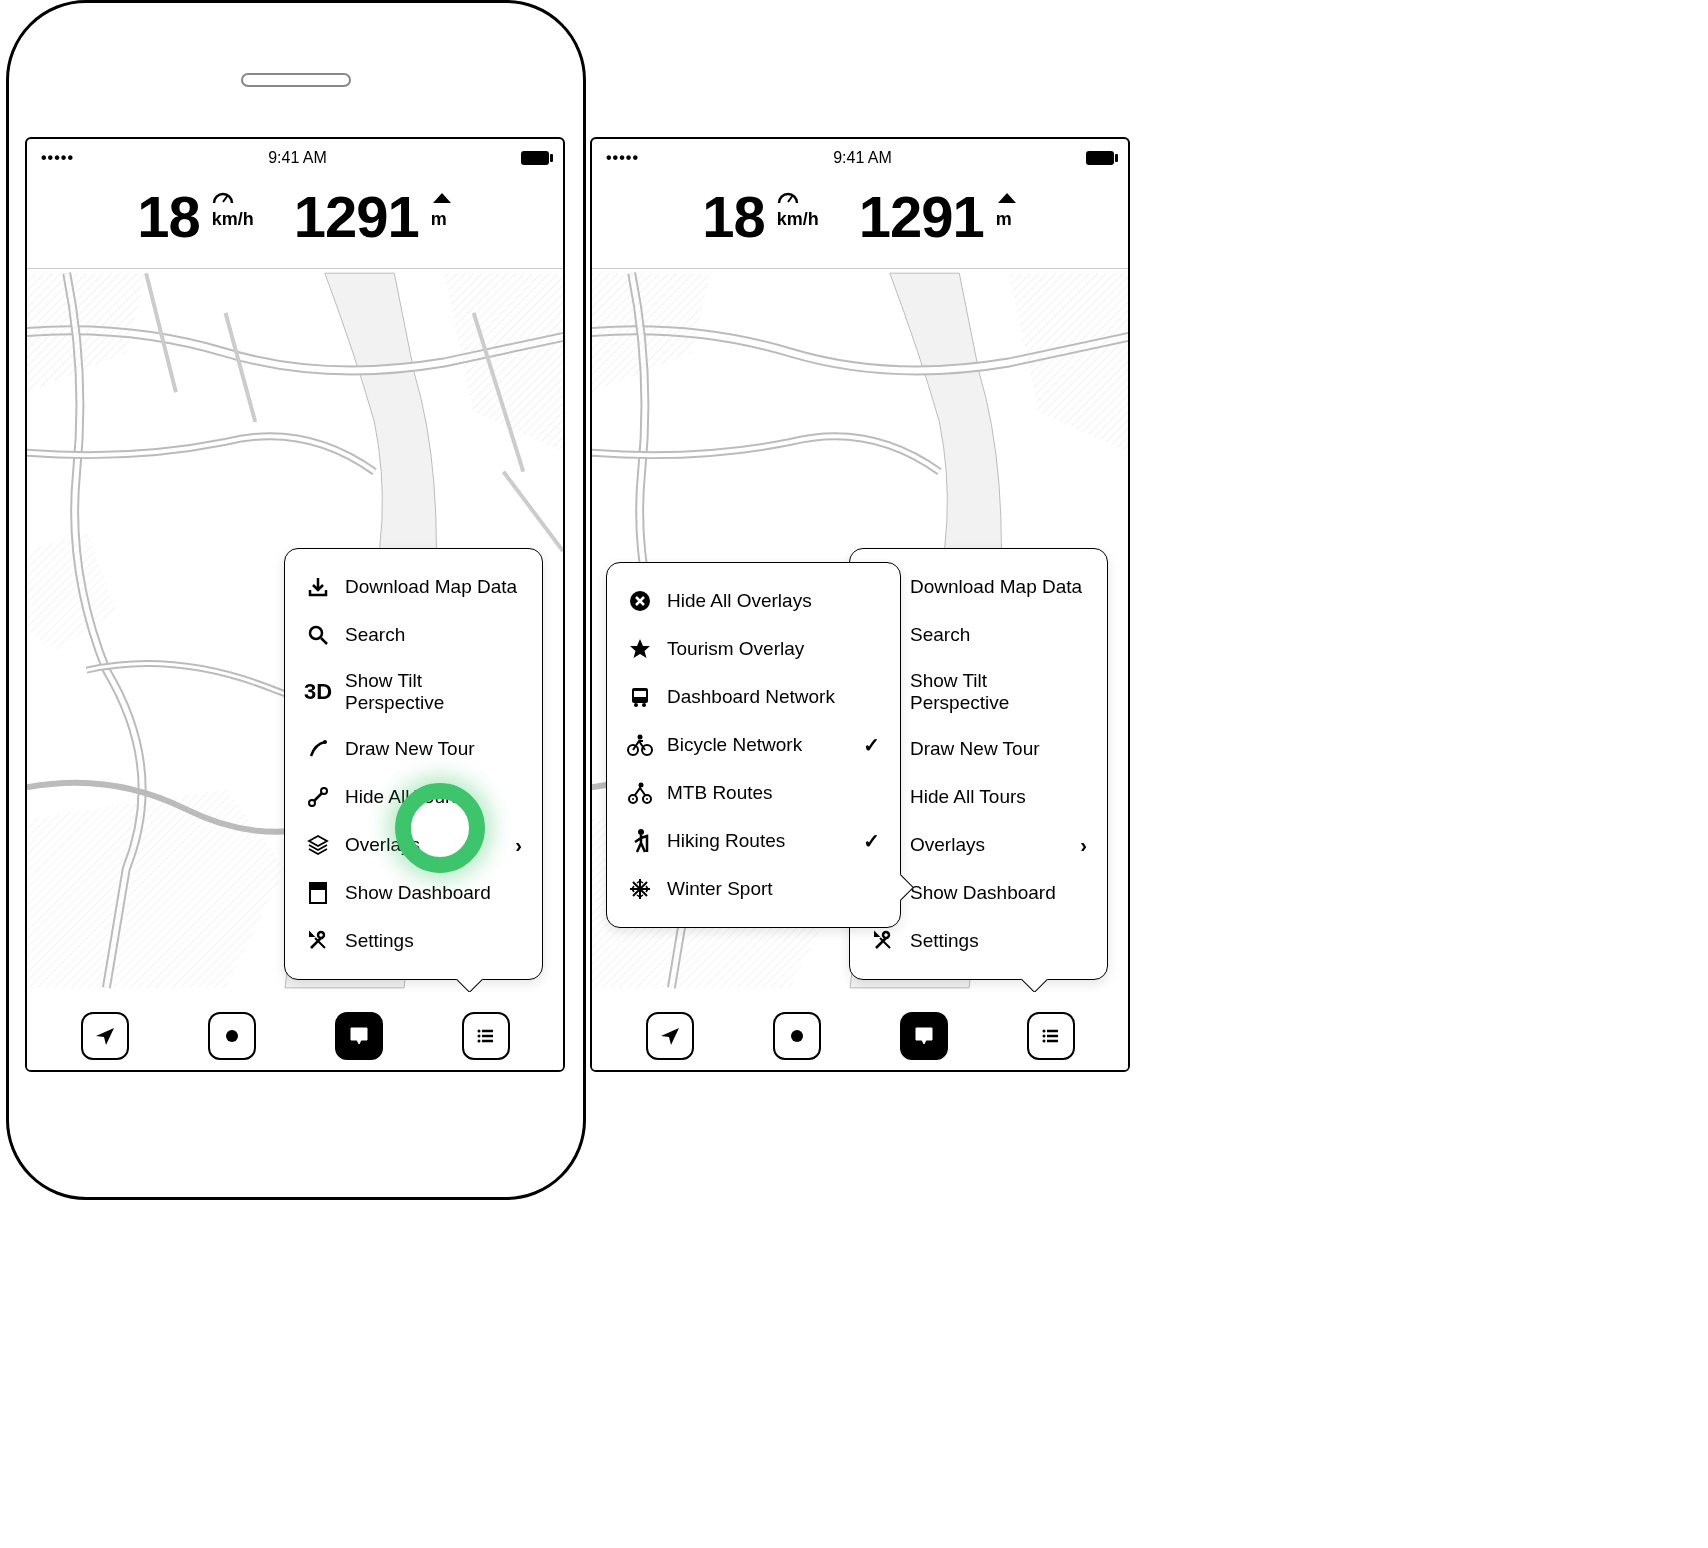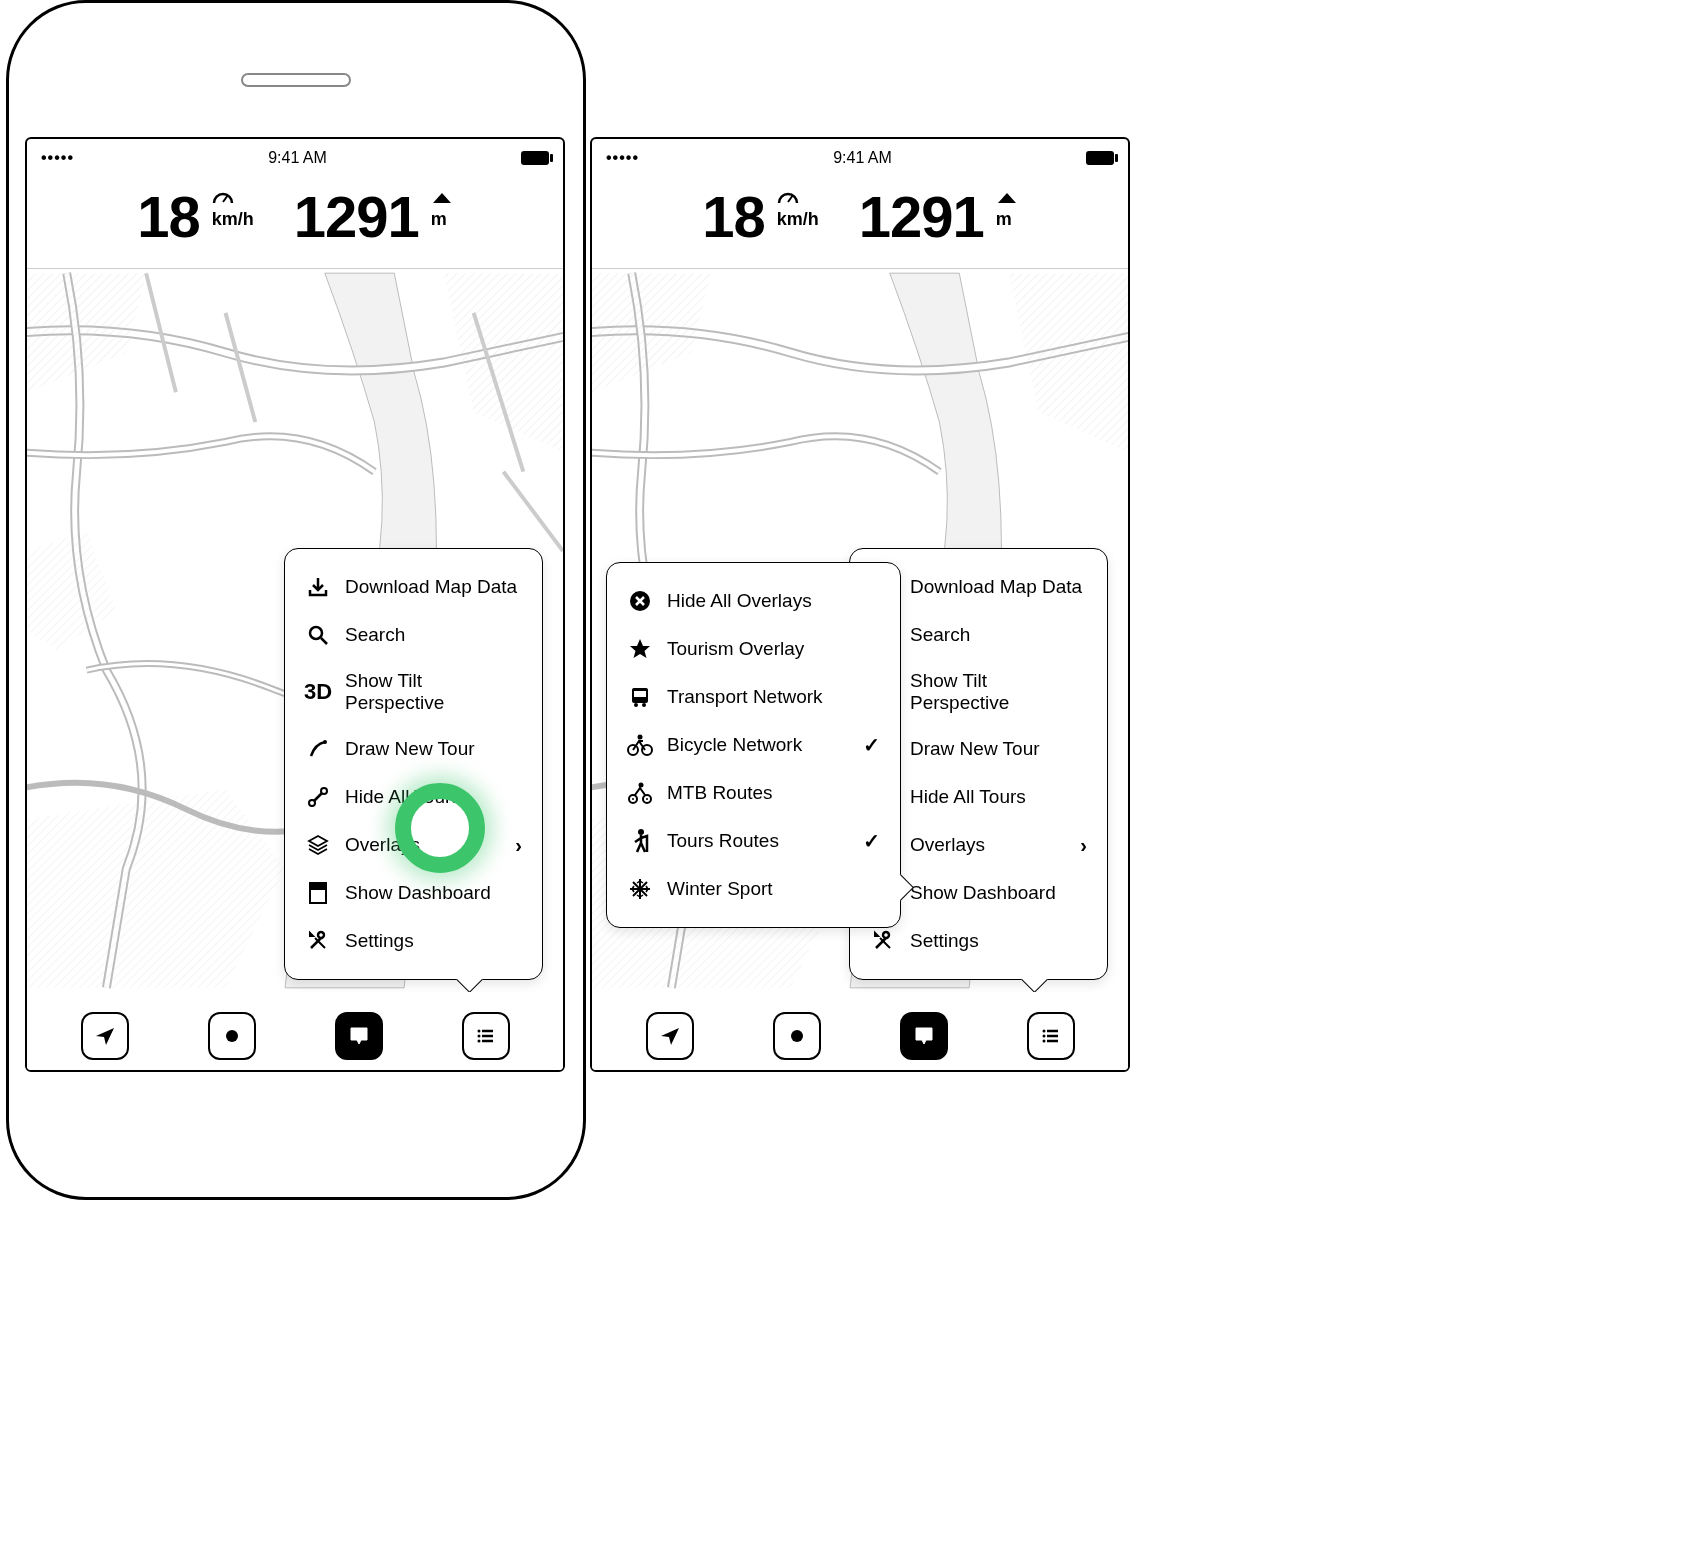--- a/index.html
+++ b/index.html
@@ -459,21 +459,21 @@
       </div>
       <div class="menu-item">
         <span class="menu-icon">
             <svg width="24" height="24" viewBox="0 0 24 24">
               <rect x="4" y="3" width="16" height="15" rx="2" fill="#000"></rect>
               <rect x="6" y="6" width="12" height="6" fill="#fff"></rect>
               <circle cx="8" cy="20" r="2" fill="#000"></circle>
               <circle cx="16" cy="20" r="2" fill="#000"></circle>
             </svg>
           </span>
-        <span class="menu-label">Transport Network</span>
+        <span class="menu-label">Dashboard Network</span>
       </div>
       <div class="menu-item">
         <span class="menu-icon">
             <svg width="26" height="22" viewBox="0 0 26 22">
               <circle cx="6" cy="16" r="5" stroke="#000" stroke-width="2" fill="none"></circle>
               <circle cx="20" cy="16" r="5" stroke="#000" stroke-width="2" fill="none"></circle>
               <path d="M6 16 L12 7 L18 16 M12 7 L16 7" stroke="#000" stroke-width="2" fill="none"></path>
               <circle cx="13" cy="3" r="2.5" fill="#000"></circle>
             </svg>
           </span>
@@ -493,21 +493,21 @@
           </span>
         <span class="menu-label">MTB Routes</span>
       </div>
       <div class="menu-item">
         <span class="menu-icon">
             <svg width="22" height="26" viewBox="0 0 22 26">
               <circle cx="12" cy="4" r="3" fill="#000"></circle>
               <path d="M12 7 L12 15 L8 24 M12 15 L16 24 M12 10 L6 14 M12 10 L18 8 L18 24" stroke="#000" stroke-width="2.5" fill="none"></path>
             </svg>
           </span>
-        <span class="menu-label">Tours Routes</span>
+        <span class="menu-label">Hiking Routes</span>
         <span class="check">✓</span>
       </div>
       <div class="menu-item">
         <span class="menu-icon">
             <svg width="24" height="24" viewBox="0 0 24 24">
               <g stroke="#000" stroke-width="2">
                 <line x1="12" y1="2" x2="12" y2="22"></line>
                 <line x1="2" y1="12" x2="22" y2="12"></line>
                 <line x1="5" y1="5" x2="19" y2="19"></line>
                 <line x1="19" y1="5" x2="5" y2="19"></line>

